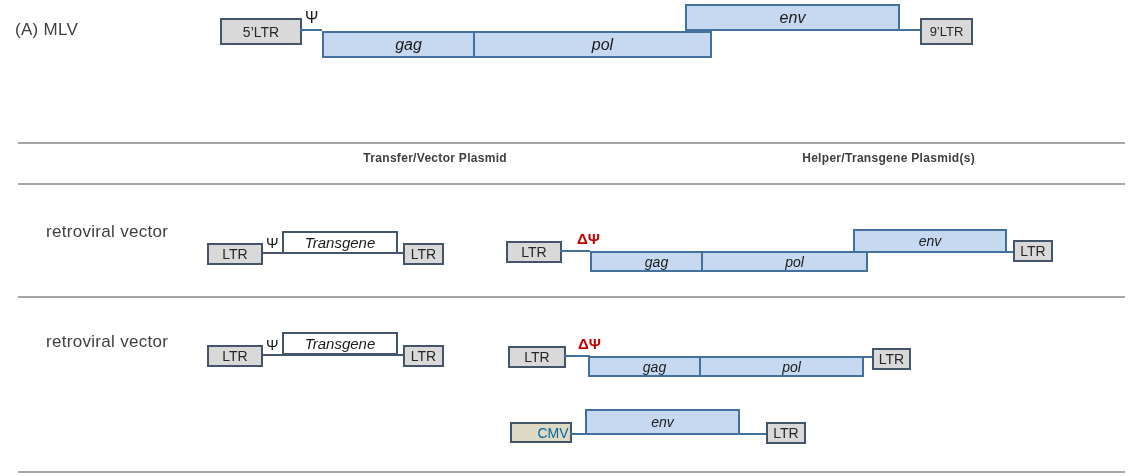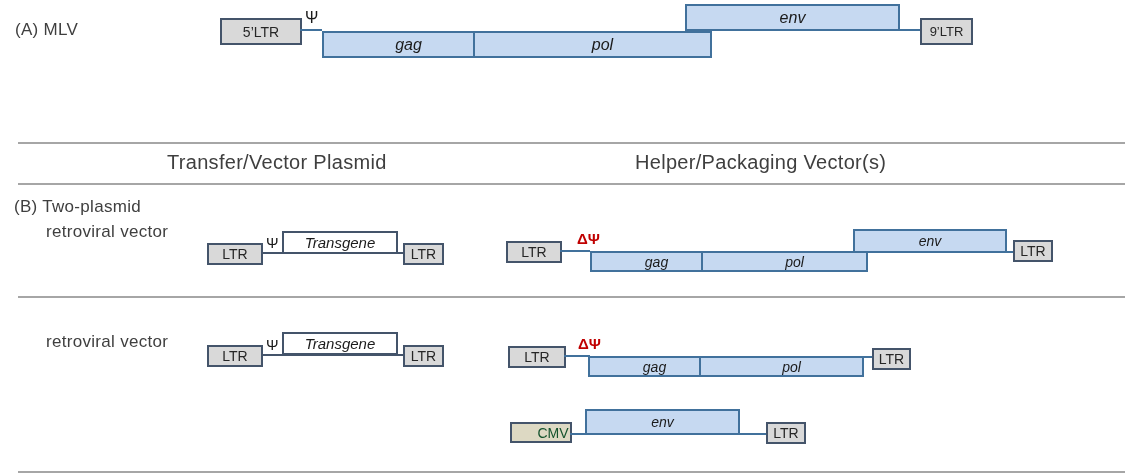--- a/index.html
+++ b/index.html
@@ -17,21 +17,21 @@
     font-style:italic;font-size:15px;color:#1a1a1a;
   }
   .ltr{
     background:var(--ltrFill,#d9d9d9);
     border:2px solid var(--ltrBorder,#44546a);
     font-size:14px;color:#262626;
   }
   .cmv{
     background:var(--cmvFill,#ddd9c3);
     border:2px solid var(--ltrBorder,#44546a);
-    font-size:14px;color:#14532d;padding-left:24px;
+    font-size:14px;color:#0369a1;padding-left:24px;
   }
   .white{
     background:var(--transgeneFill,#ffffff);
     border:2px solid var(--ltrBorder,#44546a);
     font-style:italic;font-size:15px;color:#1a1a1a;
   }
   .gagpol{padding:0;}
   .seg{
     display:flex;align-items:center;justify-content:center;
     height:100%;box-sizing:border-box;color:#1a1a1a;margin-left:20px;
@@ -39,22 +39,22 @@
   .seg.first{border-right:2px solid var(--geneBorder,#41719c);}
   .seg.rest{flex:1;}
   .line{position:absolute;height:2px;background:var(--geneBorder,#41719c);}
   .line.slate{background:var(--ltrBorder,#44546a);}
   .sep{position:absolute;left:18px;width:1107px;height:2px;background:var(--separator,#a6a6a6);}
   .rowlabel{
     position:absolute;font-size:17px;color:var(--text,#3f3f3f);
     letter-spacing:0.3px;white-space:nowrap;
   }
   .colhead{
-    position:absolute;width:340px;text-align:left;font-size:20px;
-    color:var(--text,#3f3f3f);letter-spacing:0.3px;white-space:nowrap;
+    position:absolute;width:340px;text-align:right;font-size:12px;
+    color:var(--text,#3f3f3f);letter-spacing:0.3px;white-space:nowrap;font-weight:bold;
   }
   .psi{position:absolute;font-size:15px;color:#1a1a1a;line-height:1;}
   .psi.big{font-size:16px;}
   .dpsi{position:absolute;font-size:15px;line-height:1;color:var(--deltaPsiRed,#c00000);font-weight:600;}
 </style>
 </head>
 <body>
 
 <div class="canvas">
 
@@ -77,25 +77,24 @@
 
   <div class="line" style="left:898px;top:29px;width:24px"></div>
 
   <div class="box ltr" style="left:920px;top:18px;width:53px;height:27px;font-size:13px">
     <span>9’LTR</span>
   </div>
 
   <div class="sep" style="top:142px"></div>
 
   <div class="colhead" style="left:167px;top:151px">Transfer/Vector Plasmid</div>
-  <div class="colhead" style="left:635px;top:151px">Helper/Packaging Vector(s)</div>
+  <div class="colhead" style="left:635px;top:151px">Helper/Transgene Plasmid(s)</div>
 
   <div class="sep" style="top:183px"></div>
 
-  <div class="rowlabel" style="left:14px;top:197px">(B) Two-plasmid</div>
   <div class="rowlabel" style="left:46px;top:222px">retroviral vector</div>
 
   <div class="line slate" style="left:261px;top:252px;width:144px"></div>
 
   <div class="box ltr" style="left:207px;top:243px;width:56px;height:22px">
     <span>LTR</span>
   </div>
 
   <div class="psi" style="left:266px;top:235px">Ψ</div>
 

